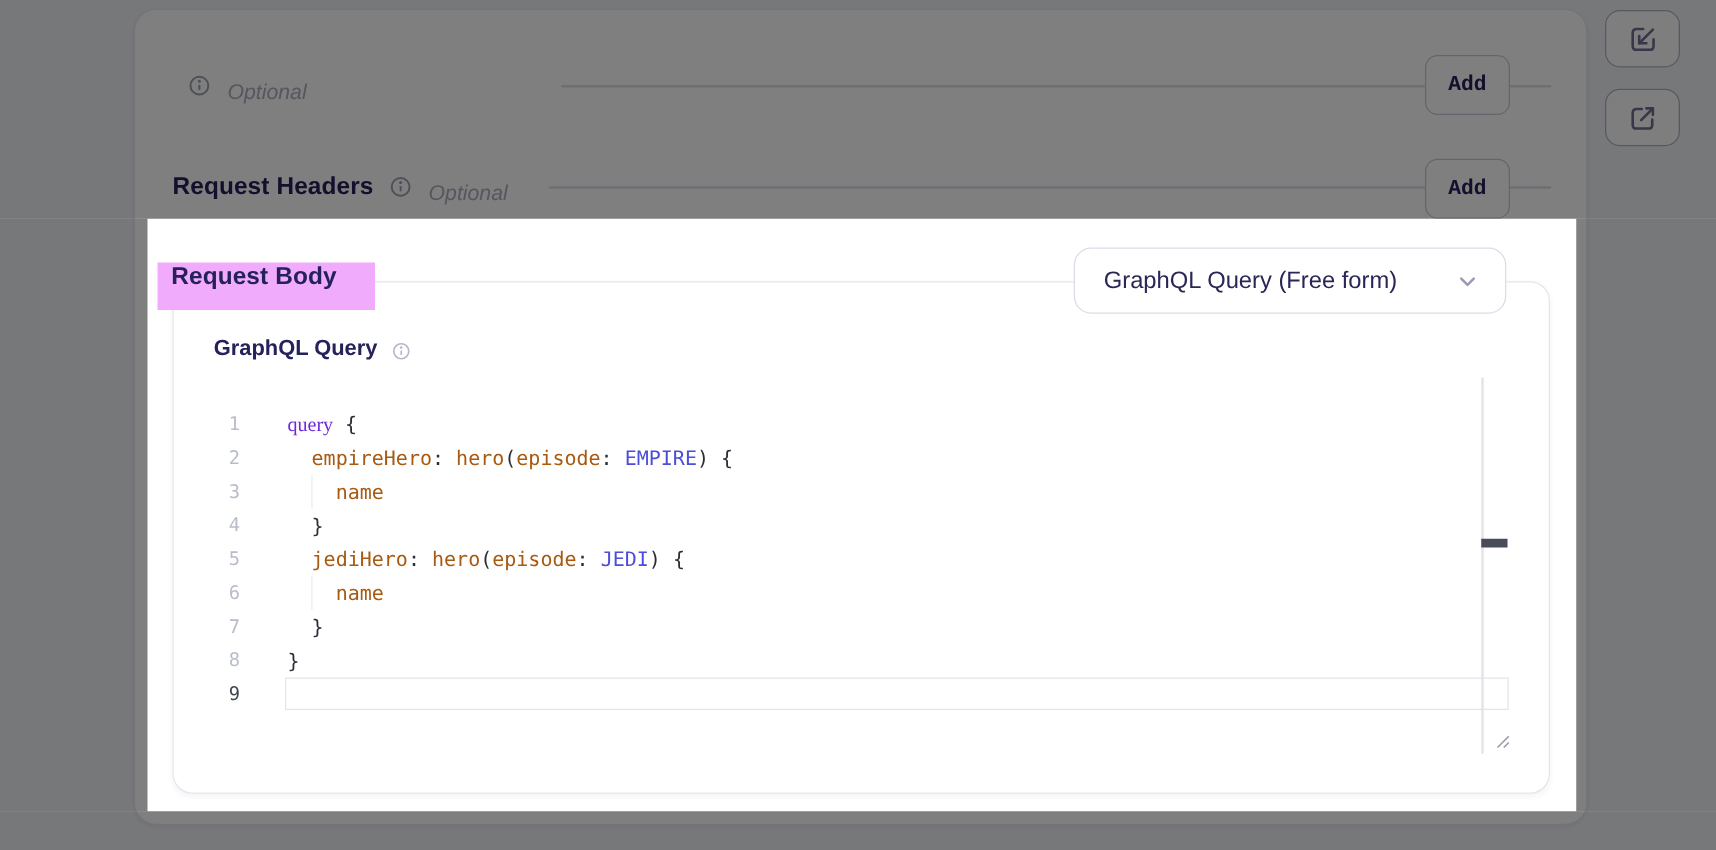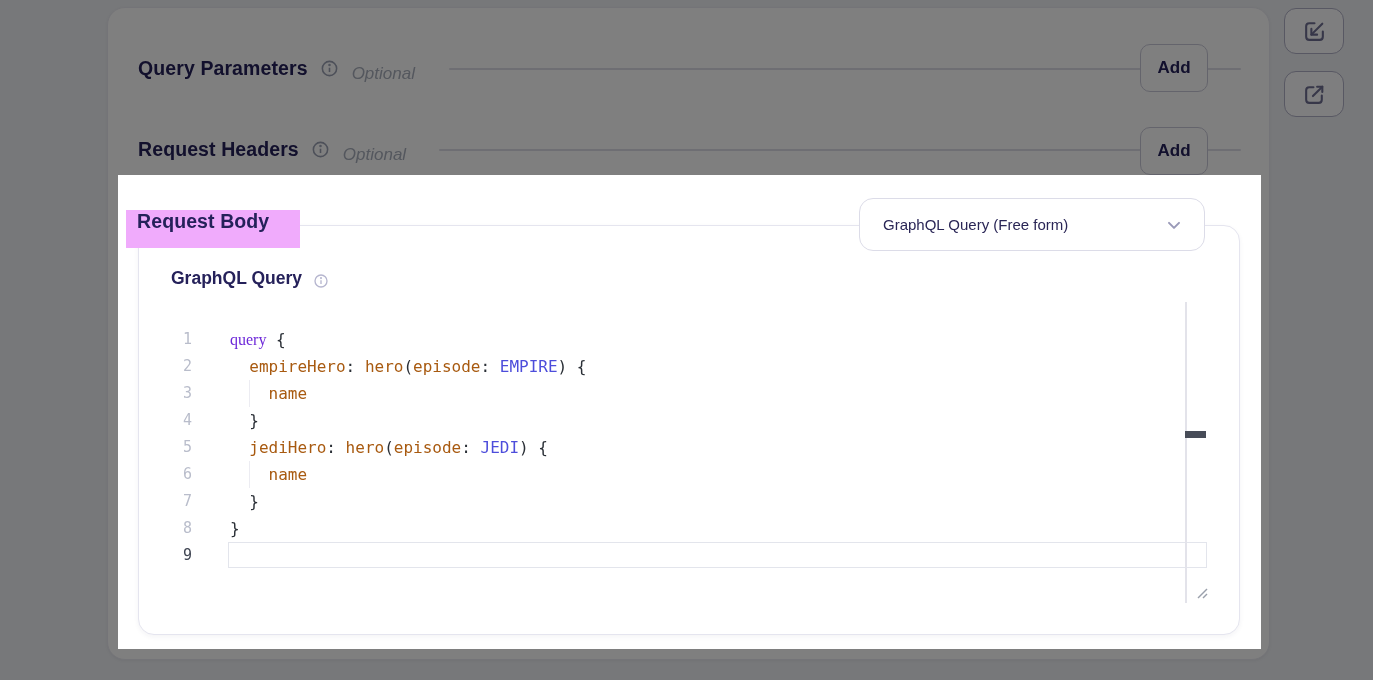--- a/index.html
+++ b/index.html
@@ -24,21 +24,21 @@
     white-space:nowrap;
   }
   .optional{
     font-size:17px;font-style:italic;color:#a9afbc;white-space:nowrap;margin-top:12px;
   }
   .hline{height:2px;background:#dcdde6;border-radius:1px;}
   .add-btn{
     width:66px;height:46px;border:1.5px solid #c9c9d8;border-radius:10px;
     background:#ffffff;display:flex;align-items:center;justify-content:center;
     font-size:17px;font-weight:600;color:#25215a;cursor:pointer;
-    font-family:Liberation Sans, sans-serif;
+    font-family:Liberation Mono, monospace;
   }
   .info-icon{display:inline-flex;align-items:center;justify-content:center;}
 
   
   .rb-card{
     left:138px;top:225px;width:1100px;height:408px;
     background:#ffffff;
     border:1.5px solid #e5e5ef;border-radius:16px;
     box-shadow:0 2px 5px rgba(30,30,70,.05);
   }
@@ -46,21 +46,21 @@
     left:126px;top:210px;width:174px;height:38px;background:#f0abfc;
     display:flex;align-items:flex-start;padding-left:11px;box-sizing:border-box;
   }
   .dropdown{
     left:859px;top:198px;width:346px;height:53px;
     background:#ffffff;border:1.5px solid #dcdce8;border-radius:14px;
     box-sizing:border-box;display:flex;align-items:center;
     padding:0 20px 0 23px;cursor:pointer;
   }
   .dropdown-label{
-    flex:1;font-size:15px;color:#2a2656;white-space:nowrap;
+    flex:1;font-size:19px;color:#2a2656;white-space:nowrap;
   }
 
   .editor-label{
     font-size:17.5px;font-weight:600;color:#25215a;white-space:nowrap;
   }
 
   
   .gutter{left:150px;top:326px;width:42px;}
   .gutter .ln-num{
     height:27px;line-height:27px;text-align:right;
@@ -93,21 +93,20 @@
   .dim-left{left:0;top:175px;width:118px;height:474px;}
   .dim-right{left:1261px;top:175px;width:112px;height:474px;}
   .dim-bottom{left:0;top:649px;width:1373px;height:31px;}
 </style>
 </head>
 <body>
 
 <div class="abs main-card">
 
   <div class="abs" style="left:30px;top:40px;height:40px;display:flex;align-items:center;">
-    <span class="sec-title">Query Parameters</span>
     <span class="info-icon" style="margin-left:12px;">
       <svg width="19" height="19" viewBox="0 0 24 24" fill="none" stroke="#9aa0b2" stroke-width="2">
         <circle cx="12" cy="12" r="9"></circle>
           <line x1="12" y1="11" x2="12" y2="16.5"></line>
           <circle cx="12" cy="7.6" r="0.6" fill="#9aa0b2"></circle>
       </svg>
     </span>
     <span class="optional" style="margin-left:13px;">Optional</span>
   </div>
   <div class="abs hline" style="left:341px;top:60px;width:792px;"></div>

